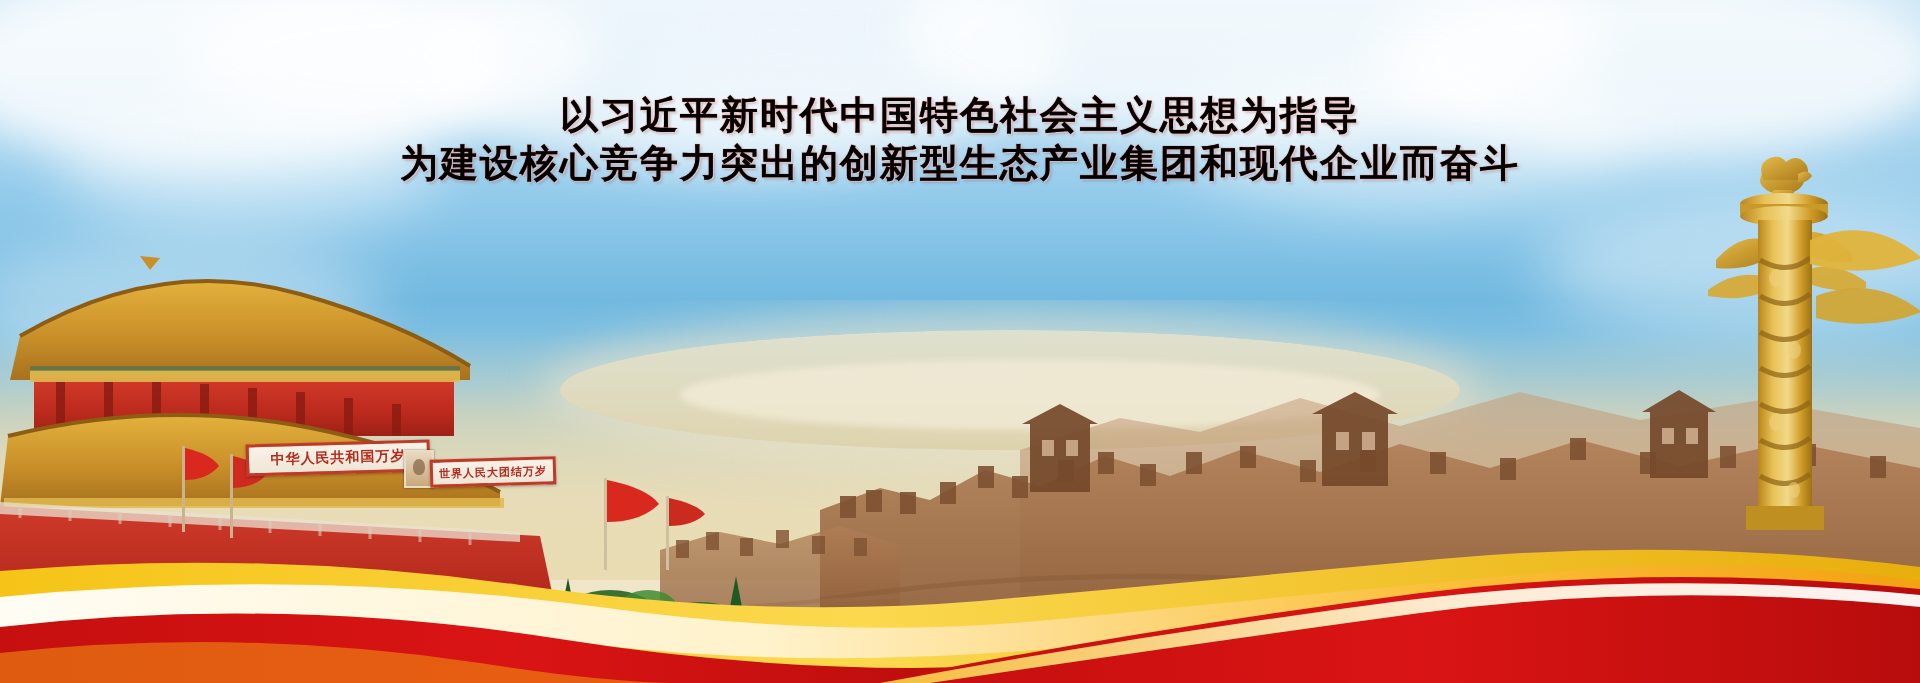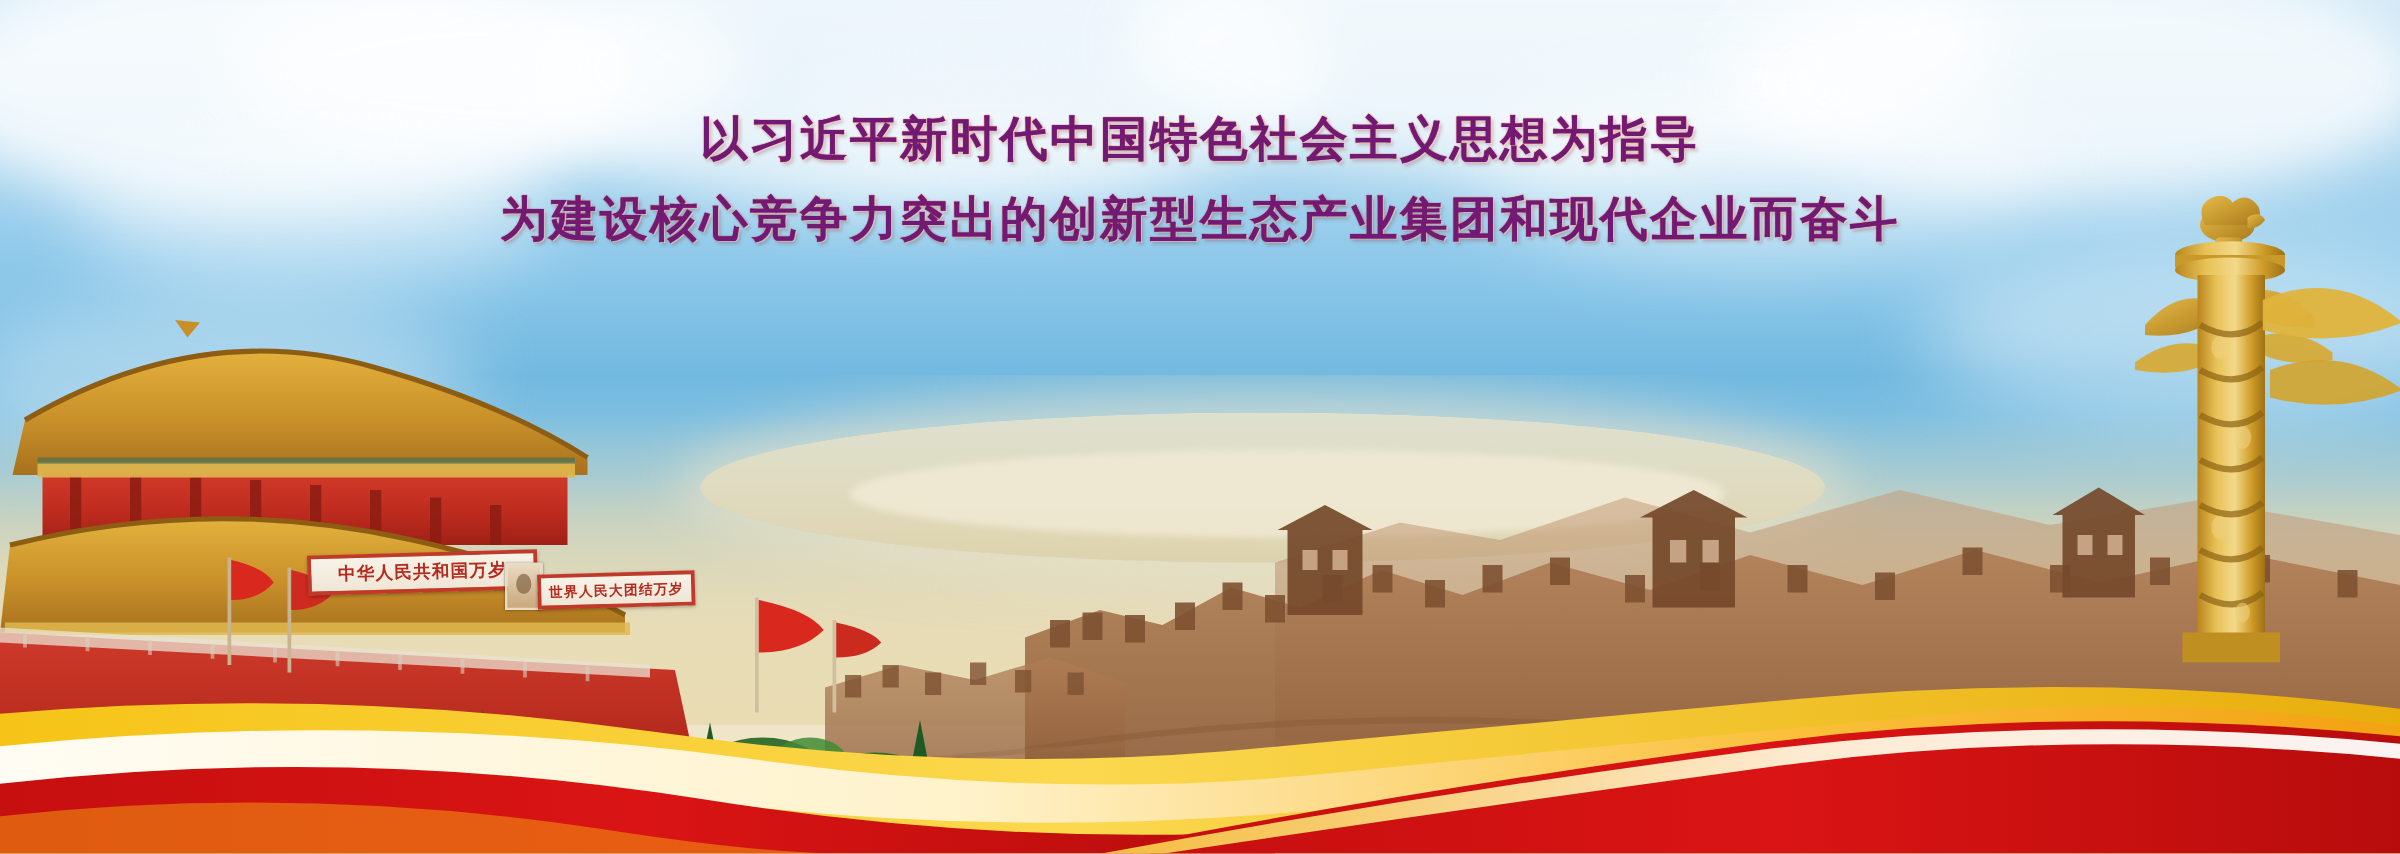--- a/index.html
+++ b/index.html
@@ -90,32 +90,32 @@
 
   
   .title{
     position:absolute;left:0;right:0;top:96px;
     text-align:center;
     line-height:1.0;
     pointer-events:none;
   }
   .title .ln{
     display:block;
-    font-family:Liberation Mono, monospace;
+    font-family:Liberation Sans, sans-serif;
     font-weight:bold;
-    color:#701a75;
+    color:#000000;
     font-size:38px;
     letter-spacing:2px;
     text-shadow:
       0 0 1px #c7110e,
       1px 1px 0 rgba(255,255,255,.45),
       2px 2px 3px rgba(120,20,10,.25);
   }
   .title .ln1{font-size:38px;}
-  .title .ln2{font-size:38px;margin-top:26px;}
+  .title .ln2{font-size:38px;margin-top:10px;}
 
   
   .ribbons{position:absolute;left:0;right:0;bottom:0;height:160px;}
   .ribbons svg{display:block;width:100%;height:100%;}
 </style>
 </head>
 <body>
 
 <div class="banner">
 

